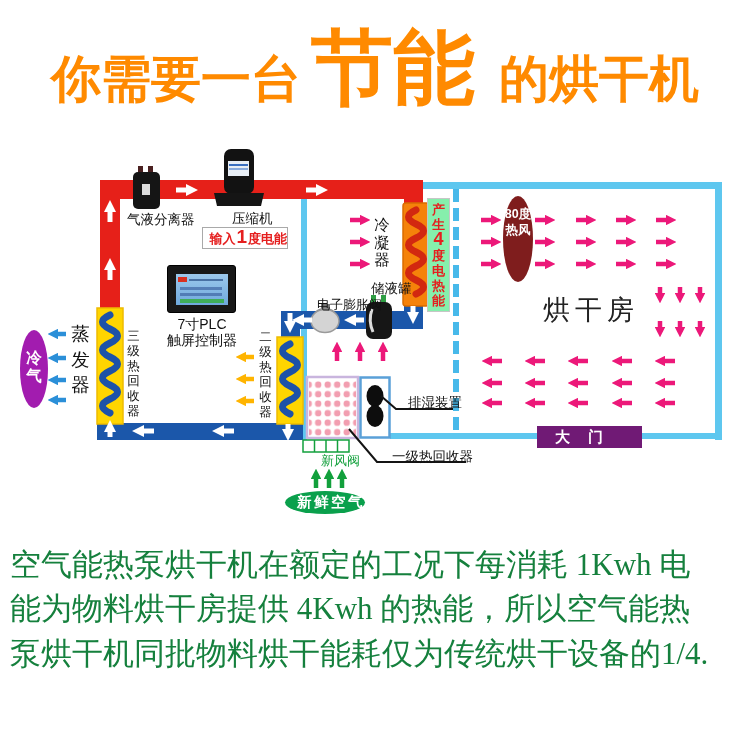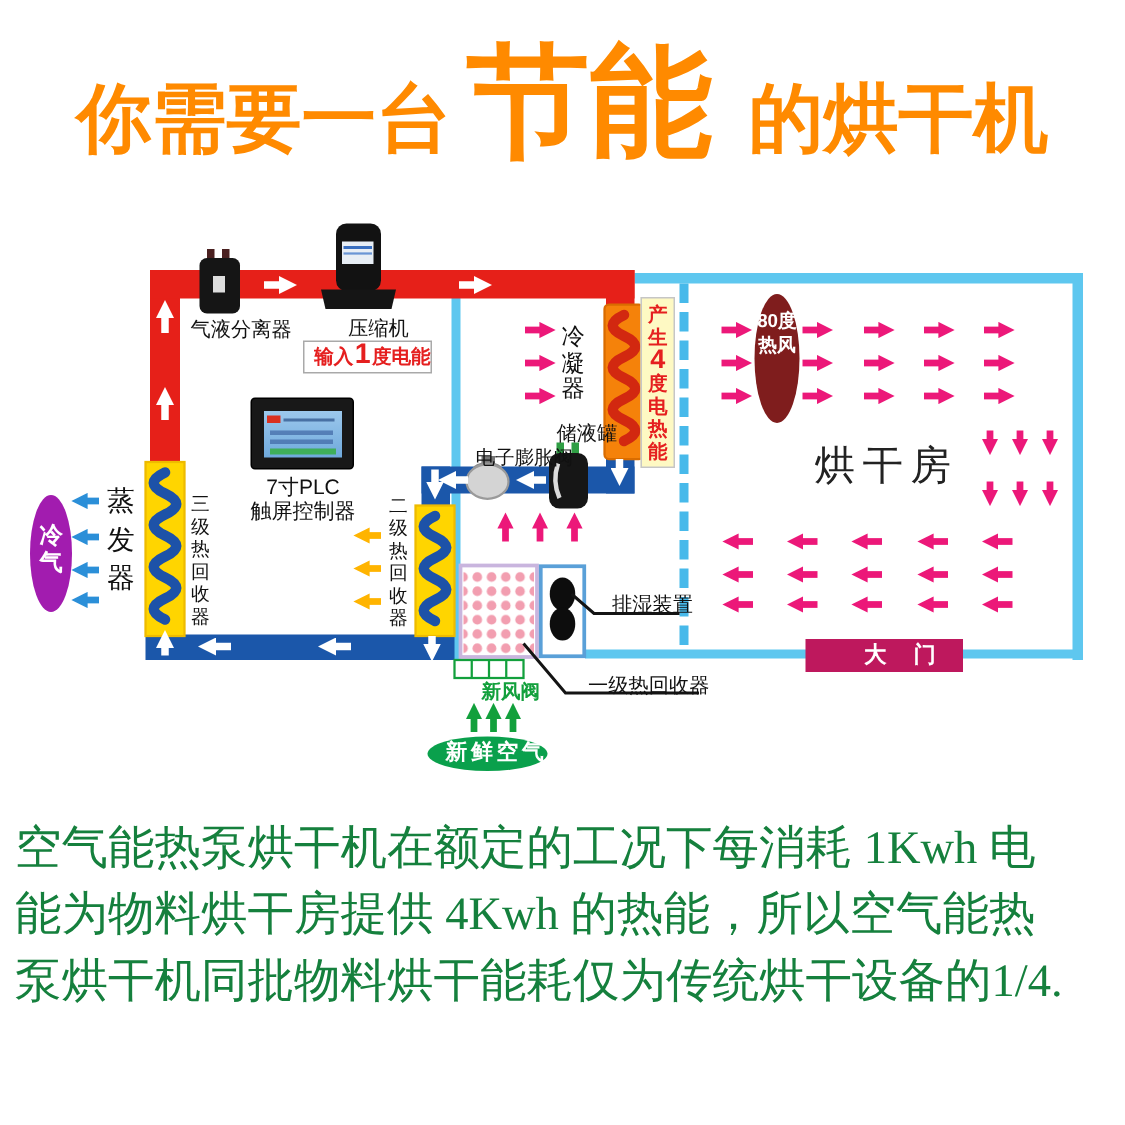--- a/index.html
+++ b/index.html
@@ -19,37 +19,37 @@
   #hot-air{left:503px;top:196px;width:30px;height:86px;background:#7f1d1d;font-size:12.5px;
            line-height:16px;padding-top:10px;box-sizing:border-box;word-break:break-all;}
   #cold-air{left:20px;top:330px;width:28px;height:78px;background:#a21caf;font-size:15.5px;
             line-height:18px;padding-top:19px;box-sizing:border-box;word-break:break-all;}
   #fresh-air{left:285px;top:491px;width:80px;height:23px;background:#0aa04c;font-size:14.5px;
              line-height:23px;letter-spacing:2.5px;text-align:right;}
   #input-energy{left:202px;top:227px;width:84px;height:20px;background:#fff;border:1px solid #a9a9a9;
                 color:#e51f1f;font-weight:bold;font-size:13px;display:flex;align-items:baseline;
                 justify-content:flex-end;line-height:18px;}
   #input-energy .val{font-size:19px;margin:0 1px;}
-  #output-energy{left:427px;top:198px;width:21px;background:#fef9c3;border:1px solid #c6c6c6;
+  #output-energy{left:427px;top:198px;width:21px;background:#86efac;border:1px solid #c6c6c6;
                  color:#e51f1f;font-weight:bold;font-size:13px;text-align:center;word-break:break-all;
                  line-height:15px;padding:3px 0;}
   #output-energy .val{font-size:18px;}
-  #door{left:537px;top:426px;width:105px;height:22px;background:#be185d;color:#fff;font-size:15px;
-        font-weight:bold;text-align:right;line-height:22px;letter-spacing:18px;text-indent:18px;}
+  #door{left:537px;top:426px;width:105px;height:22px;background:#701a75;color:#fff;font-size:15px;
+        font-weight:bold;text-align:left;line-height:22px;letter-spacing:18px;text-indent:18px;}
   #drying-room-label{left:528px;top:292px;font-size:27px;letter-spacing:5px;color:#222;}
   #plc{left:167px;top:265px;width:69px;height:48px;background:#181818;border-radius:3px;
        border:1px solid #000;box-sizing:border-box;}
   #plc .screen{position:absolute;left:8px;top:8px;width:52px;height:31px;
                background:linear-gradient(#9cc8ec,#6fa9dc);overflow:hidden;}
   #plc .chip{position:absolute;left:2px;top:3px;width:9px;height:5px;background:#d93020;}
   #plc .row1{position:absolute;left:13px;top:5px;width:34px;height:2px;background:#2a4f86;opacity:.7;}
   #plc .row2{position:absolute;left:4px;top:13px;width:42px;height:3px;background:#33589a;opacity:.6;}
   #plc .row3{position:absolute;left:4px;top:19px;width:42px;height:3px;background:#33589a;opacity:.6;}
   #plc .rowg{position:absolute;left:4px;bottom:2px;width:44px;height:4px;background:#3fae5a;}
-  .green{color:#12a03c;font-weight:bold;}
+  .green{color:#12a03c;font-weight:normal;}
   
   #desc{left:10px;top:543px;width:702px;font-family:"Liberation Serif",serif;font-size:31px;
         line-height:1.43;color:#15803d;}
   
   .arr-wt{stroke:#fff;stroke-width:5;}
   .arr-pk{stroke:#ec1879;stroke-width:4.5;}
   .arr-yl{stroke:#ffb400;stroke-width:4.5;}
   .arr-bl{stroke:#2b8fd8;stroke-width:4.5;}
   .arr-gr{stroke:#12a03c;stroke-width:4.5;}
 </style>

